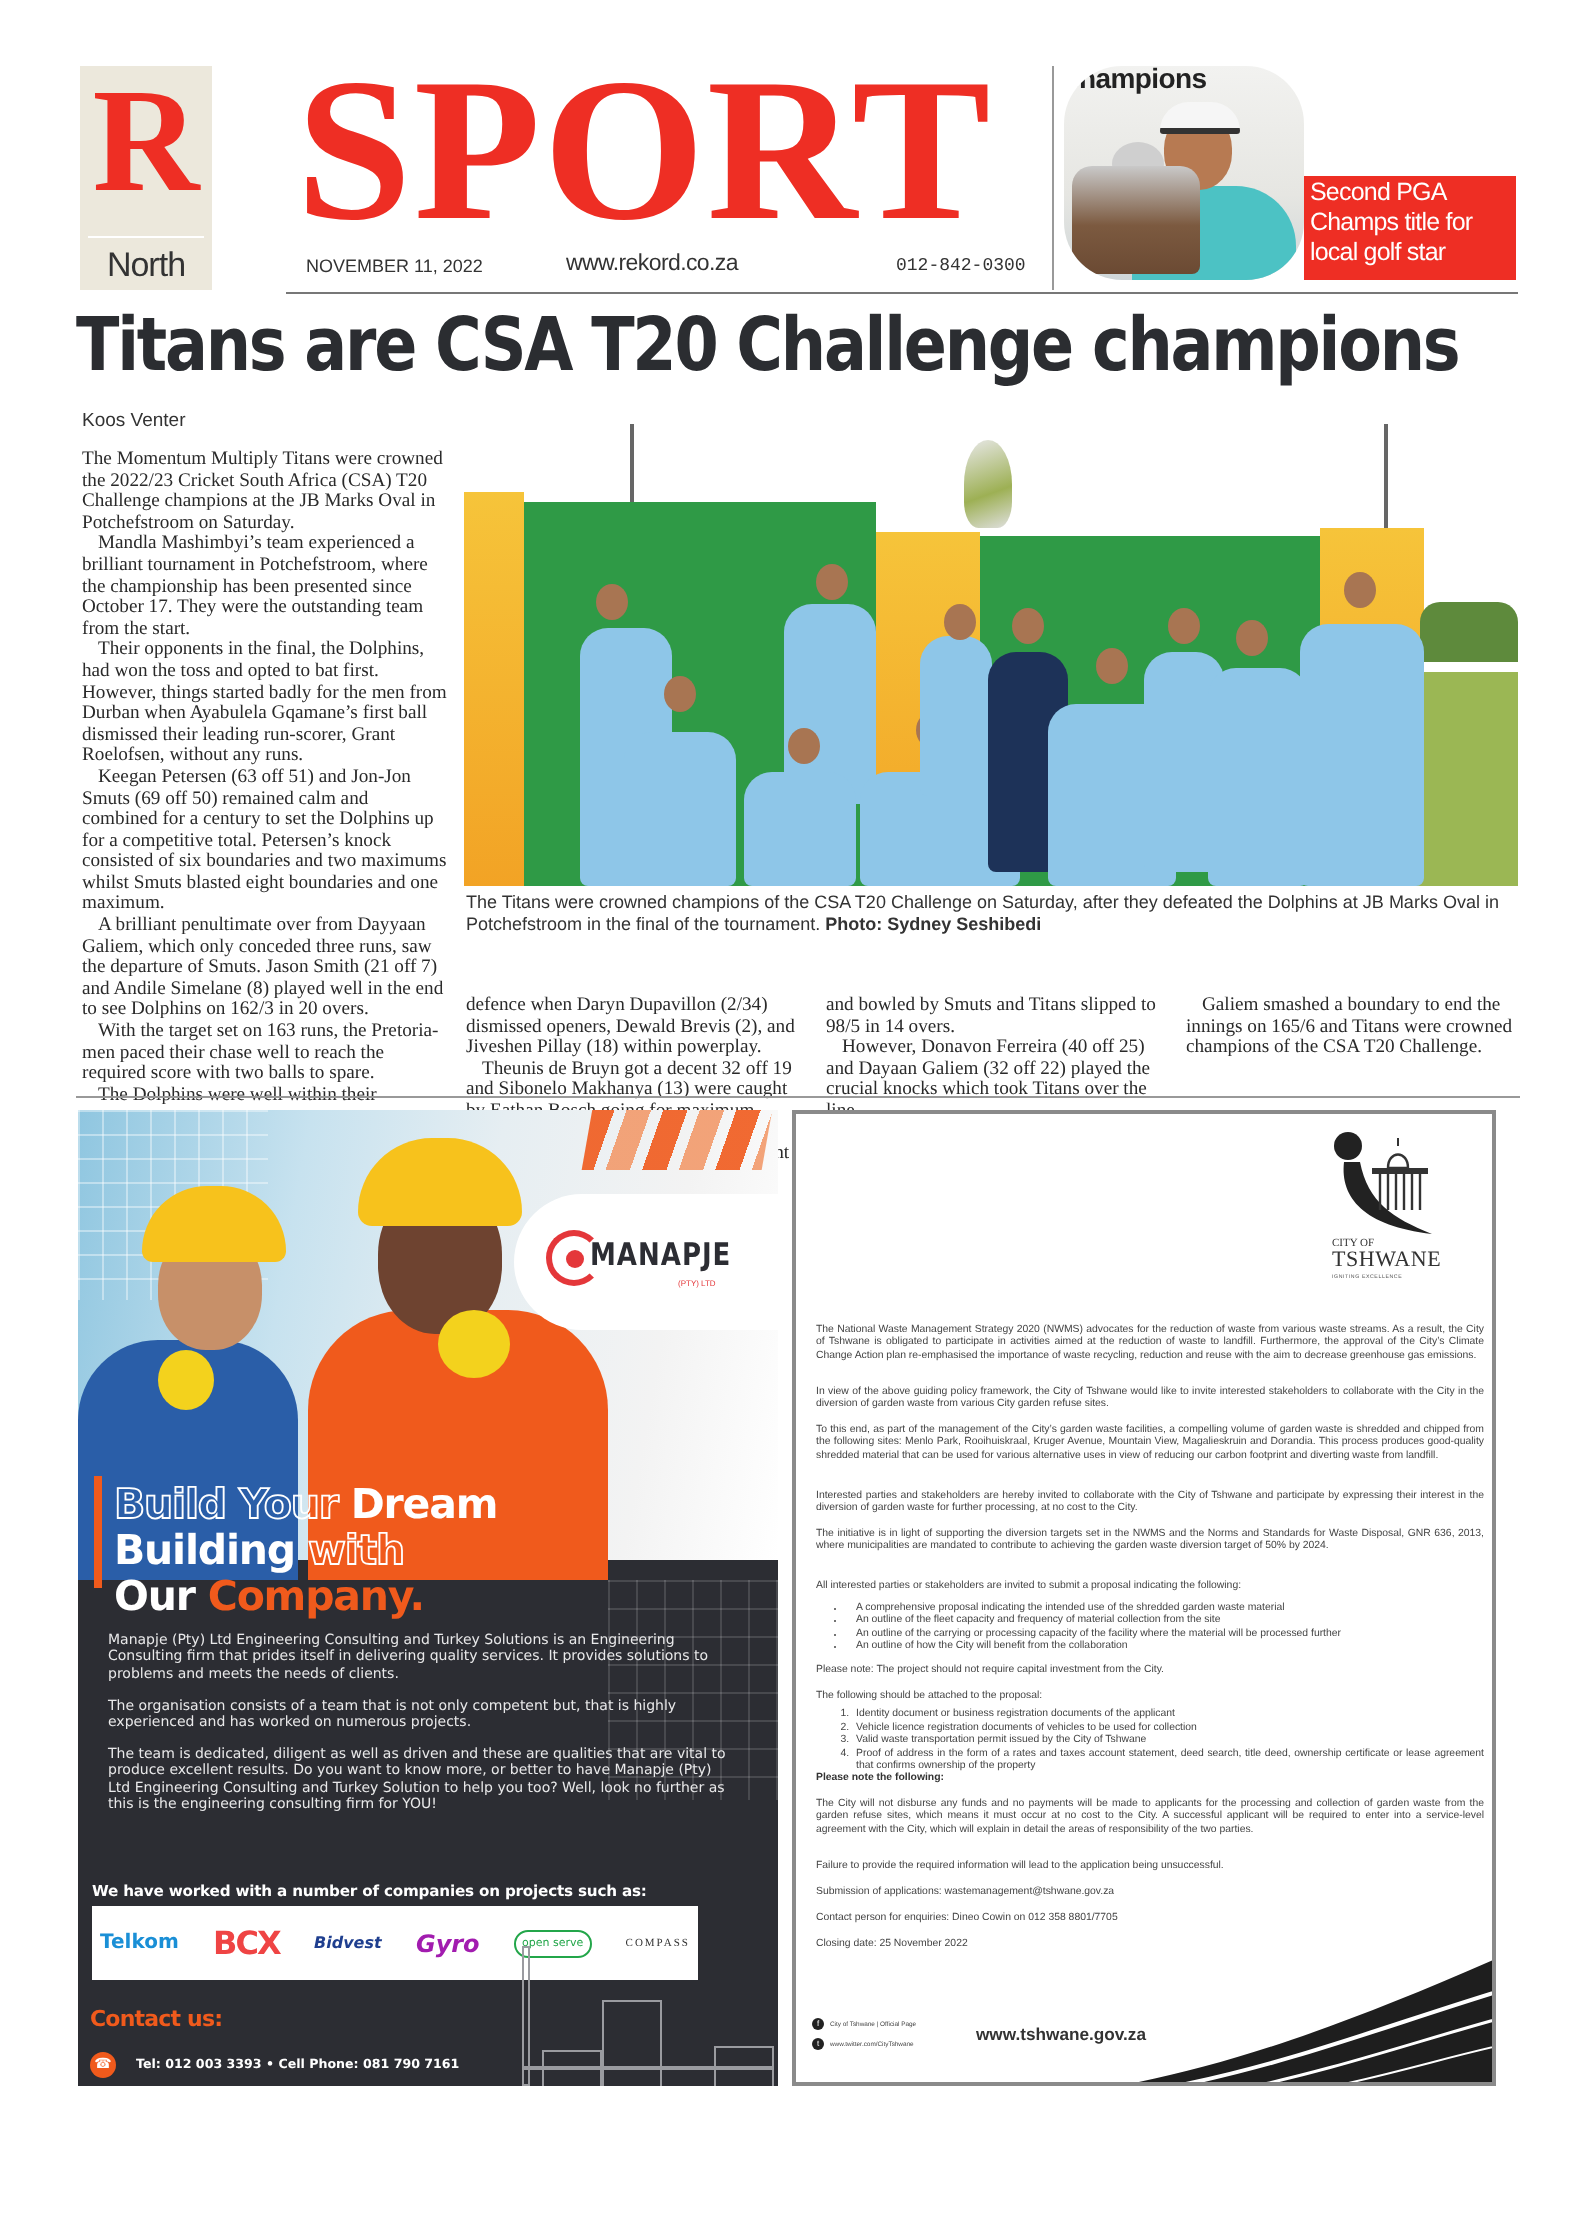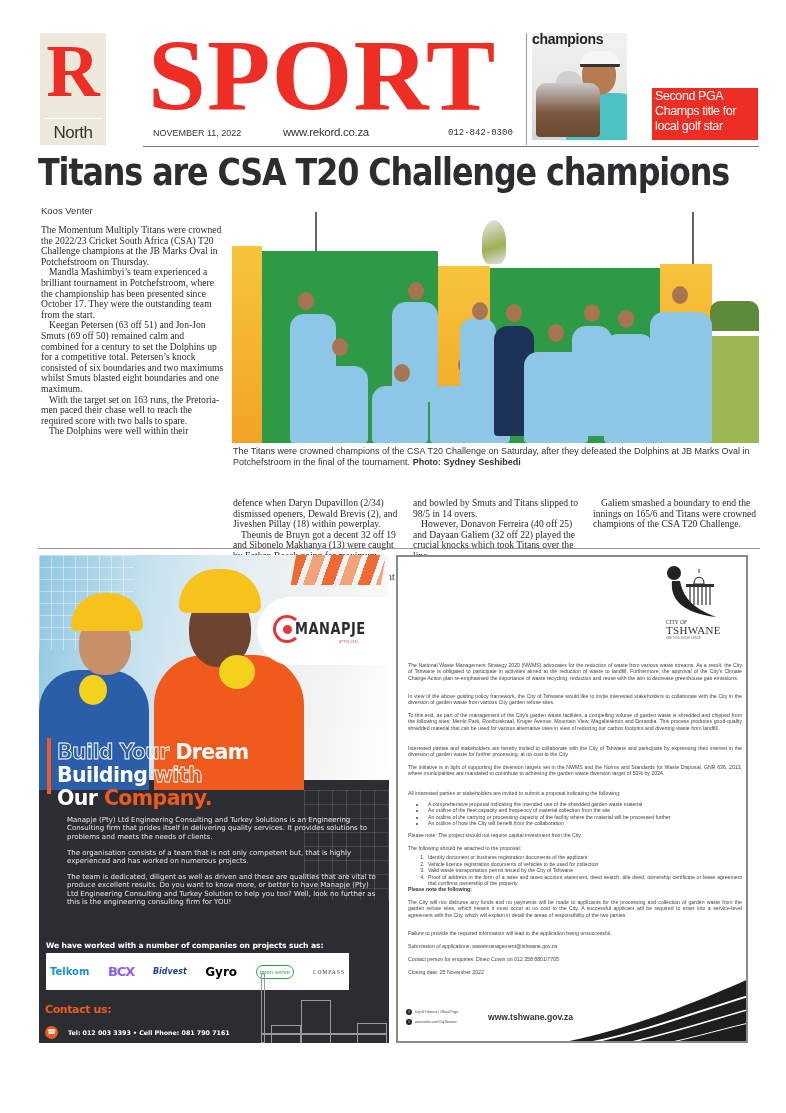--- a/index.html
+++ b/index.html
@@ -11,22 +11,22 @@
   .rbox .r { position: absolute; left: 0; top: -2px; width: 66px; text-align: center; font-family: "Liberation Serif", serif; font-weight: bold; color: #ee2e24; font-size: 74px; line-height: 80px; }
   .rbox .rule { position: absolute; left: 4px; top: 85px; width: 58px; height: 1px; background: #fff; }
   .rbox .north { position: absolute; left: 0; top: 90px; width: 66px; text-align: center; font-family: "Liberation Sans", sans-serif; font-size: 17px; color: #333; letter-spacing: -0.5px; }
   .sport { position: absolute; left: 148px; top: 26px; font-family: "Liberation Serif", serif; font-weight: bold; color: #ee2e24; font-size: 102px; line-height: 100px; letter-spacing: 1px; transform: scaleX(1.02); transform-origin: left; }
   .mast-date { position: absolute; left: 153px; top: 128px; font-family: "Liberation Sans", sans-serif; font-size: 9px; color: #333; }
   .mast-url { position: absolute; left: 283px; top: 126px; font-family: "Liberation Sans", sans-serif; font-size: 11.5px; color: #333; letter-spacing: -0.3px; }
   .mast-phone { position: absolute; left: 448px; top: 128px; font-family: Liberation Mono, monospace; font-size: 9px; color: #333; }
   .mast-rule { position: absolute; left: 143px; top: 146px; width: 616px; height: 1px; background: #777; }
   .mast-vline { position: absolute; left: 526px; top: 33px; width: 1px; height: 112px; background: #999; }
 
-  .golf-photo { position: absolute; left: 532px; top: 33px; width: 95px; height: 107px; overflow: hidden;
-    background: linear-gradient(180deg, #f2f2f0 0%, #e6e6e2 60%, #cfd6d8 100%); }
+  .golf-photo { position: absolute; left: 532px; top: 33px; width: 120px; height: 107px; overflow: hidden;
+    background: linear-gradient(180deg, #f2f2f0 0%, #e6e6e2 60%, #cfd6d8 100%); border-radius: 29px; }
   .golf-photo .banner { position: absolute; left: 0; top: 0; width: 116px; height: 14px; font-family: "Liberation Sans", sans-serif; font-weight: bold; font-size: 14px; line-height: 12px; color: #222; letter-spacing: -0.3px; overflow: hidden; white-space: nowrap; }
   .golf-photo .head { position: absolute; left: 50px; top: 24px; width: 34px; height: 38px; border-radius: 45% 45% 48% 48%; background: #b77a52; }
   .golf-photo .cap { position: absolute; left: 48px; top: 18px; width: 40px; height: 16px; border-radius: 18px 18px 2px 2px; background: #f6f6f6; border-bottom: 3px solid #333; }
   .golf-photo .shirt { position: absolute; left: 34px; top: 60px; width: 82px; height: 50px; border-radius: 30px 30px 0 0; background: #4cc2c4; }
   .golf-photo .trophy { position: absolute; left: 4px; top: 50px; width: 64px; height: 54px; background: linear-gradient(180deg, #c9c9c9 0%, #7c5a40 55%, #6b4a33 100%); border-radius: 10px 10px 4px 4px; }
   .golf-photo .trophy-top { position: absolute; left: 24px; top: 38px; width: 26px; height: 22px; border-radius: 50%; background: #cfcfcf; }
   .golf-caption { position: absolute; left: 652px; top: 88px; width: 106px; height: 52px; background: #ee2e24; color: #fff; font-family: "Liberation Sans", sans-serif; font-size: 12.5px; line-height: 15px; padding: 1px 2px 0 3px; letter-spacing: -0.4px; }
   .golf-rule { position: absolute; left: 528px; top: 146px; width: 231px; height: 1px; background: #777; }
 
   
@@ -79,31 +79,31 @@
   .ad1 .logo-text { position: absolute; left: 256px; top: 66px; font-family: "DejaVu Sans", sans-serif; font-weight: bold; font-size: 13px; color: #2c2d33; letter-spacing: 0.5px; transform: scaleY(1.2); }
   .ad1 .logo-sub { position: absolute; left: 300px; top: 84px; font-family: "Liberation Sans", sans-serif; font-size: 4px; color: #e4373a; }
   .ad1 .accent-bar { position: absolute; left: 8px; top: 183px; width: 4px; height: 56px; background: #f05a1c; }
   .ad1 .hl { position: absolute; left: 18px; font-family: "DejaVu Sans", sans-serif; font-weight: bold; font-size: 20.5px; line-height: 24px; letter-spacing: -0.6px; white-space: nowrap; }
   .ad1 .hl1 { top: 185px; }
   .ad1 .hl2 { top: 208px; }
   .ad1 .hl3 { top: 231px; }
   .ad1 .outline { color: transparent; -webkit-text-stroke: 0.9px #fff; }
   .ad1 .white { color: #fff; }
   .ad1 .orange { color: #f05a1c; margin-top: 32px; }
-  .ad1 .body { position: absolute; left: 28px; width: 310px; font-family: "DejaVu Sans", sans-serif; font-size: 7px; line-height: 8.3px; color: #e9e9ea; }
+  .ad1 .body { position: absolute; left: 15px; width: 310px; font-family: "DejaVu Sans", sans-serif; font-size: 7px; line-height: 8.3px; color: #e9e9ea; }
   .ad1 .b1 { top: 261px; }
   .ad1 .b2 { top: 294px; }
   .ad1 .b3 { top: 318px; }
   .ad1 .worked-title { position: absolute; left: 7px; top: 386px; font-family: "DejaVu Sans", sans-serif; font-weight: bold; font-size: 7.6px; color: #fff; letter-spacing: -0.1px; }
   .ad1 .logos { position: absolute; left: 7px; top: 398px; width: 303px; height: 37px; background: #fff; display: flex; align-items: center; justify-content: space-between; padding: 0 4px; }
   .ad1 .lg { font-family: "DejaVu Sans", sans-serif; font-weight: bold; white-space: nowrap; }
   .ad1 .lg-telkom { color: #1a8fd6; font-size: 10px; }
-  .ad1 .lg-bcx { color: #8b5cf6; font-size: 13px; letter-spacing: -1px; }
+  .ad1 .lg-bcx { color: #ef4444; font-size: 16px; letter-spacing: -1px; }
   .ad1 .lg-bidvest { color: #1f3f8f; font-size: 8px; font-style: italic; }
-  .ad1 .lg-gyro { color: #000000; font-size: 12px; }
+  .ad1 .lg-gyro { color: #a21caf; font-size: 12px; font-style: italic; }
   .ad1 .lg-open { color: #23a64a; font-size: 5.5px; border: 1px solid #23a64a; border-radius: 10px; padding: 3px 3px; font-weight: normal; }
   .ad1 .lg-compass { color: #333; font-size: 5.5px; font-family: "Liberation Serif", serif; letter-spacing: 1px; font-weight: normal; }
   .ad1 .contact-title { position: absolute; left: 6px; top: 448px; font-family: "DejaVu Sans", sans-serif; font-weight: bold; font-size: 11px; color: #f05a1c; letter-spacing: -0.4px; }
   .ad1 .ci { position: absolute; left: 6px; width: 13px; height: 13px; border-radius: 50%; background: #f05a1c; color: #fff; font-size: 7px; line-height: 13px; text-align: center; font-family: "DejaVu Sans", sans-serif; }
   .ad1 .ci1 { top: 471px; }
   .ad1 .ct { position: absolute; left: 29px; font-family: "DejaVu Sans", sans-serif; font-weight: bold; font-size: 6.3px; color: #fff; }
   .ad1 .ct1 { top: 474px; }
   .ad1 .bldg { position: absolute; border: 1px solid #9a9ba0; }
   .ad1 .grid2 { position: absolute; left: 265px; top: 235px; width: 85px; height: 110px; background-image: linear-gradient(#ffffff22 1px, transparent 1px), linear-gradient(90deg, #ffffff22 1px, transparent 1px); background-size: 14px 14px; }
 
@@ -163,23 +163,25 @@
   <div class="trophy-top"></div>
   <div class="trophy"></div>
 </div>
 <div class="golf-caption">Second PGA Champs title for local golf star</div>
 <div class="golf-rule"></div>
 
 <h1 class="headline">Titans are CSA T20 Challenge champions</h1>
 <div class="byline">Koos Venter</div>
 
 <div class="col col1">
-  <p class="first">The Momentum Multiply Titans were crowned the 2022/23 Cricket South Africa (CSA) T20 Challenge champions at the JB Marks Oval in Potchefstroom on Thursday.</p>
+  <p class="first">The Momentum Multiply Titans were crowned the 2022/23 Cricket South Africa (CSA) T20 Challenge champions at the JB Marks Oval in Potchefstroom on Saturday.</p>
   <p>Mandla Mashimbyi’s team experienced a brilliant tournament in Potchefstroom, where the championship has been presented since October 17. They were the outstanding team from the start.</p>
+  <p>Their opponents in the final, the Dolphins, had won the toss and opted to bat first. However, things started badly for the men from Durban when Ayabulela Gqamane’s first ball dismissed their leading run-scorer, Grant Roelofsen, without any runs.</p>
   <p>Keegan Petersen (63 off 51) and Jon-Jon Smuts (69 off 50) remained calm and combined for a century to set the Dolphins up for a competitive total. Petersen’s knock consisted of six boundaries and two maximums whilst Smuts blasted eight boundaries and one maximum.</p>
+  <p>A brilliant penultimate over from Dayyaan Galiem, which only conceded three runs, saw the departure of Smuts. Jason Smith (21 off 7) and Andile Simelane (8) played well in the end to see Dolphins on 162/3 in 20 overs.</p>
   <p>With the target set on 163 runs, the Pretoria-men paced their chase well to reach the required score with two balls to spare.</p>
   <p>The Dolphins were well within their</p>
 </div>
 
 <div class="team-photo">
   <div class="pole1"></div>
   <div class="pole2"></div>
   <div class="board-l"></div>
   <div class="board-g1"></div>
   <div class="board-y"></div>

